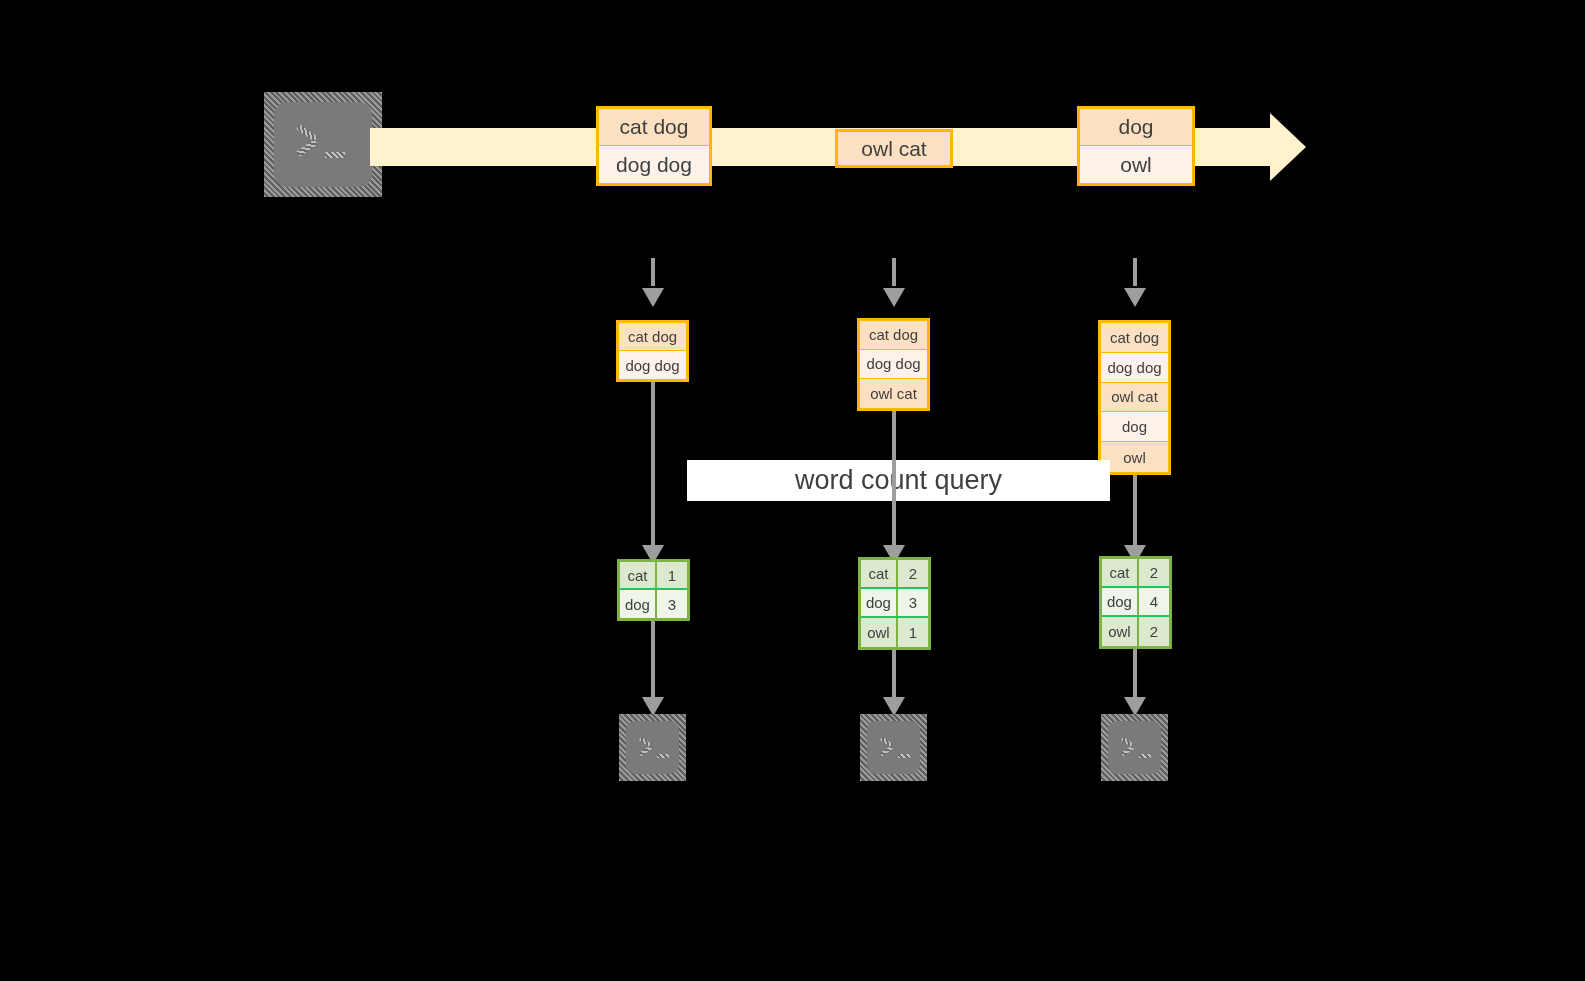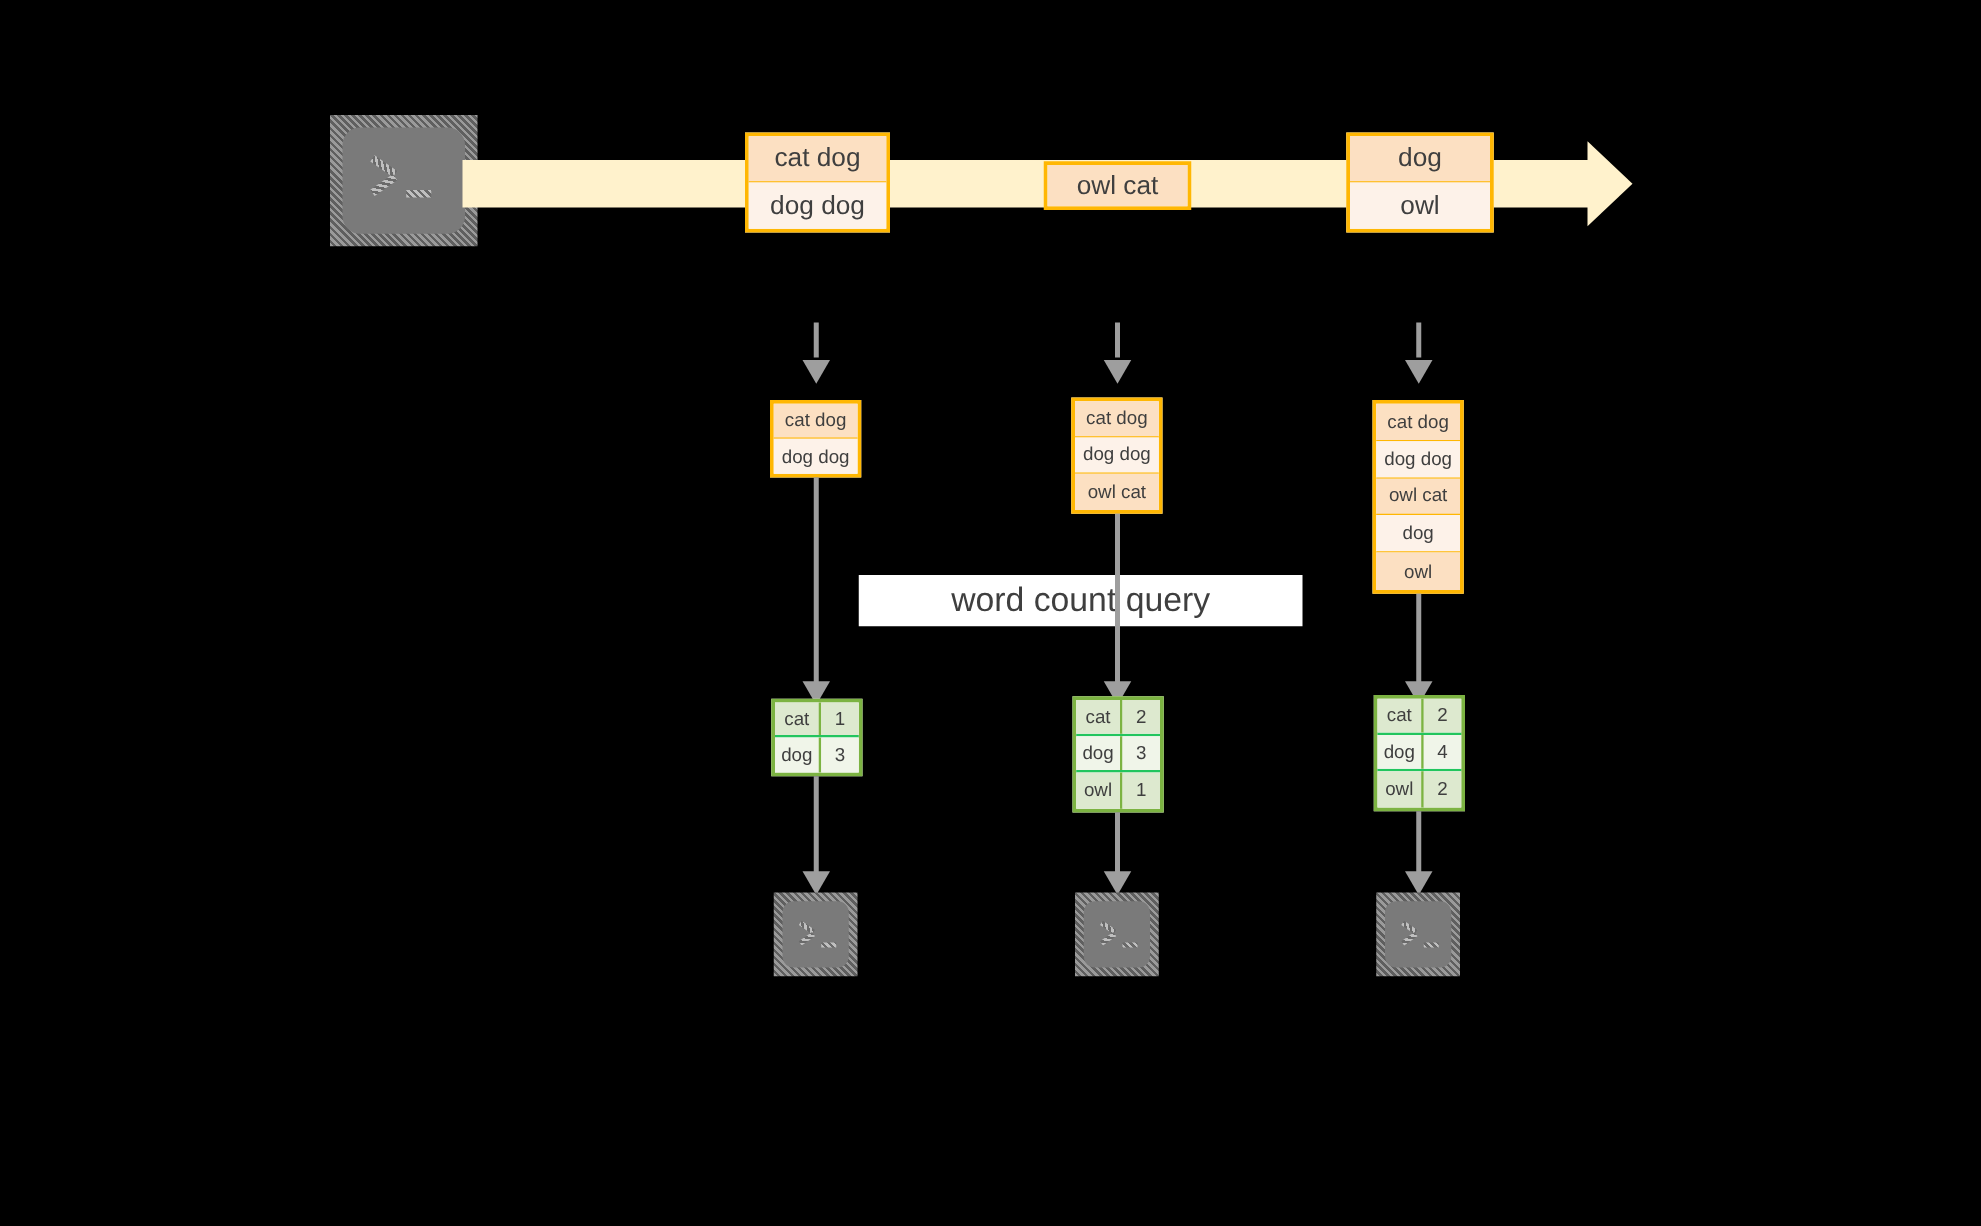--- a/index.html
+++ b/index.html
@@ -191,21 +191,21 @@
   </div>
 
   <div class="rec" style="left:1098px; top:320px; width:73px; height:155px; font-size:15px;">
     <div class="row dark" style="height:20%;">cat dog</div>
     <div class="row light" style="height:20%;">dog dog</div>
     <div class="row dark" style="height:20%;">owl cat</div>
     <div class="row light" style="height:20%;">dog</div>
     <div class="row dark" style="height:20%;">owl</div>
   </div>
 
-  <div class="qlabel" style="left:687px; top:460px; width:355px; height:41px; font-size:27px;text-align:right;">word count query</div>
+  <div class="qlabel" style="left:687px; top:460px; width:423px; height:41px; font-size:27px;text-align:right;">word count query</div>
 
   <div class="vline" style="left:651px; top:382px; height:165px;"></div>
   <div class="vhead" style="left:642px; top:545px;"></div>
 
   <div class="vline" style="left:892px; top:411px; height:136px;"></div>
   <div class="vhead" style="left:883px; top:545px;"></div>
 
   <div class="vline" style="left:1133px; top:475px; height:72px;"></div>
   <div class="vhead" style="left:1124px; top:545px;"></div>
 

